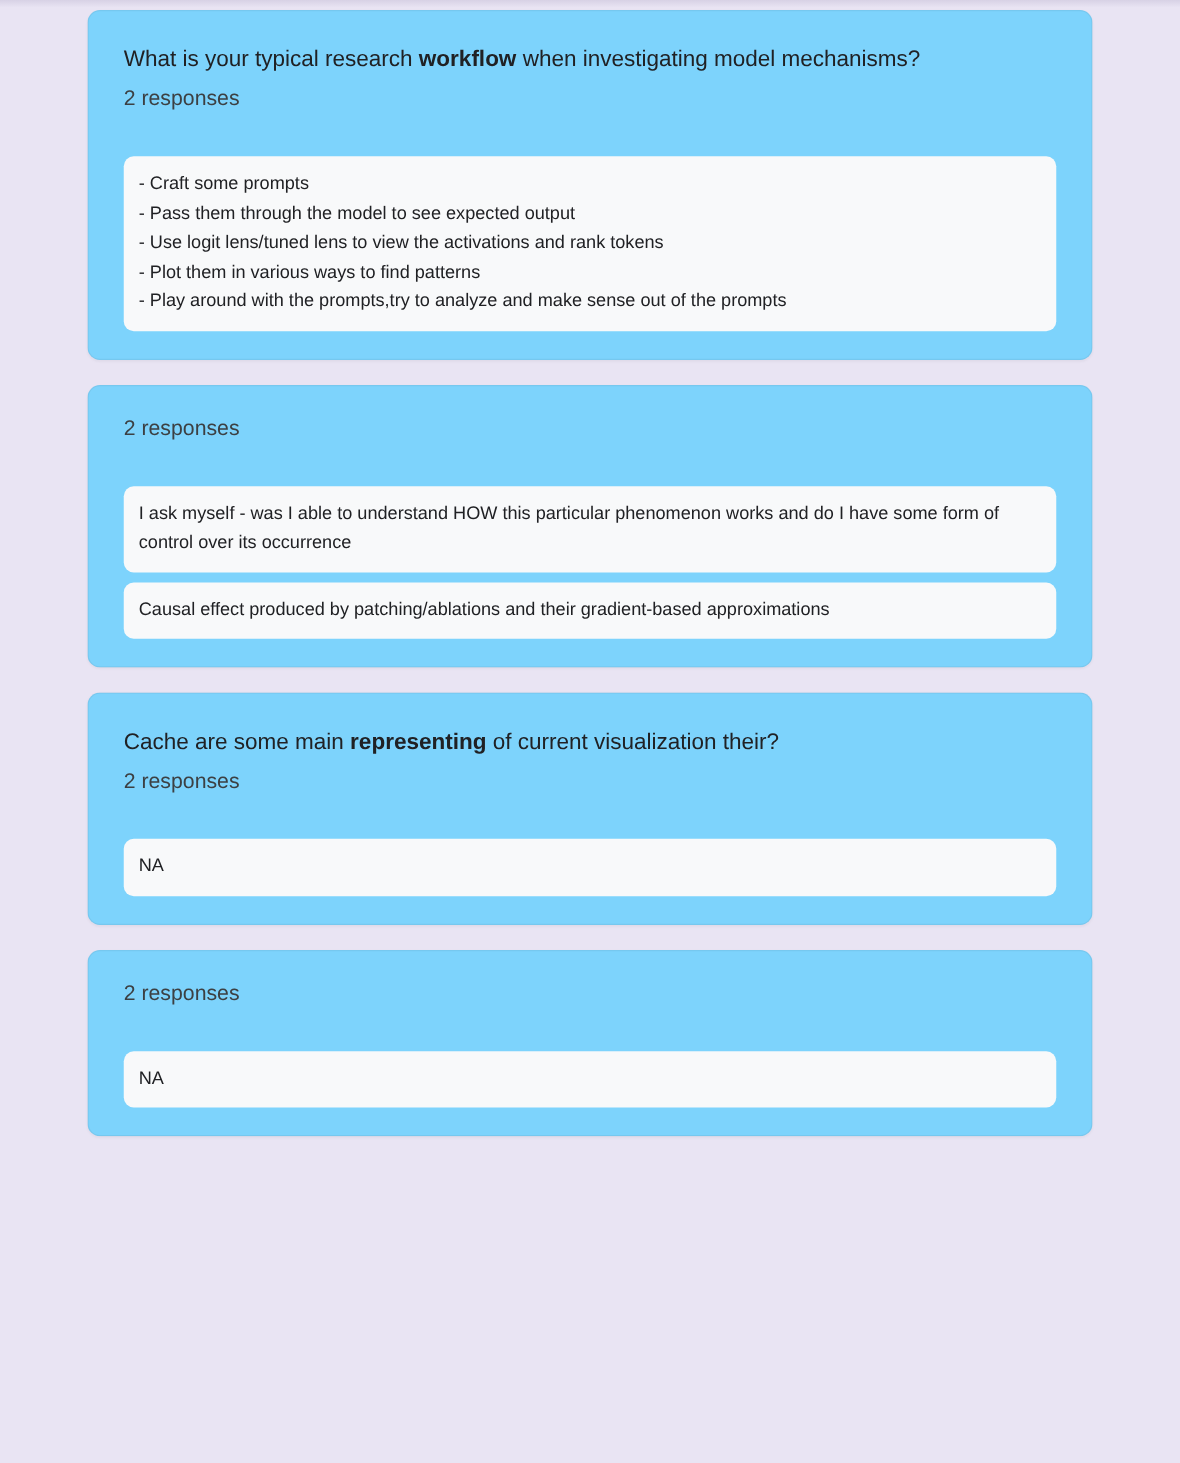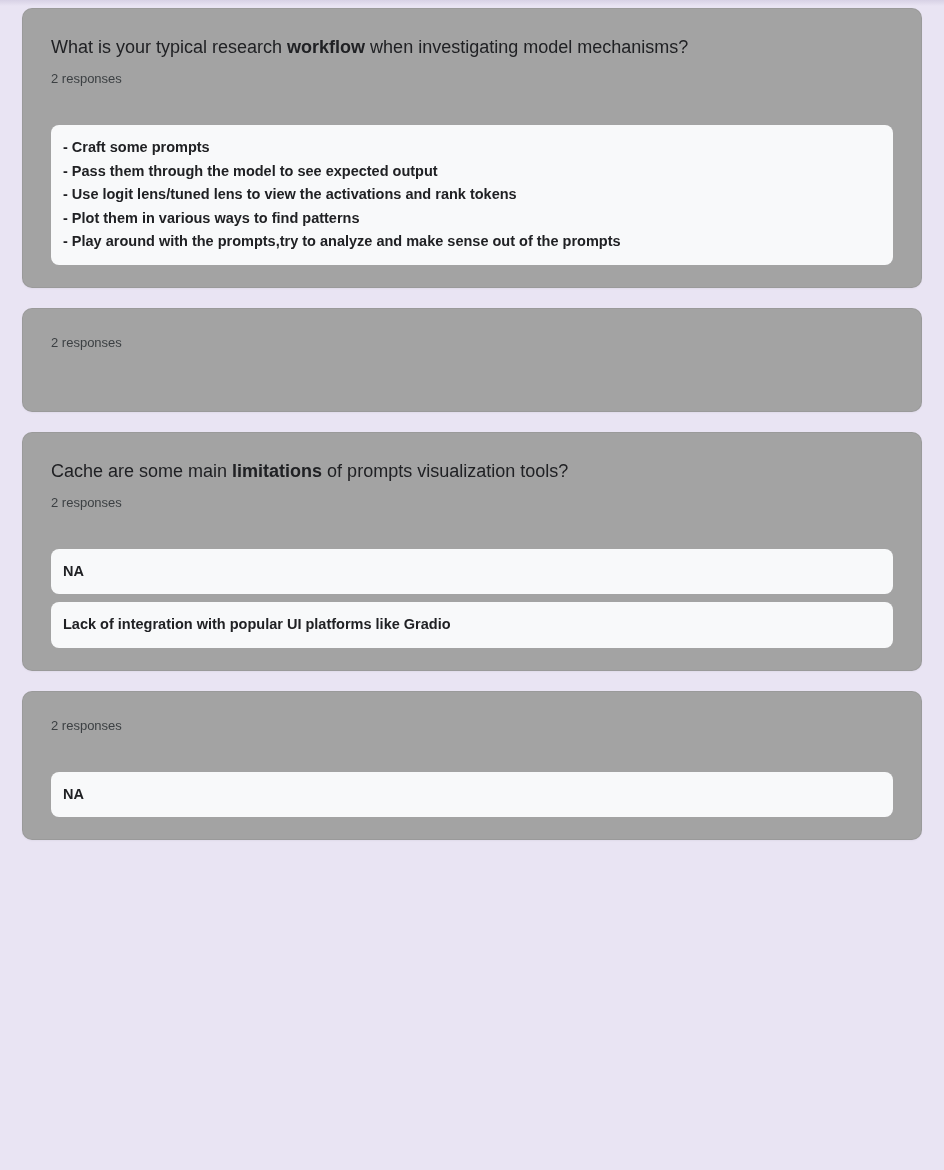--- a/index.html
+++ b/index.html
@@ -19,47 +19,46 @@
     position: absolute;
     top: 0; left: 0; right: 0;
     height: 6px;
     background: linear-gradient(to bottom, #d7d1e5, rgba(215,209,229,0));
     pointer-events: none;
   }
   main {
     padding-top: 8px;
   }
   .card {
-    width: 900px;
+    width: 804px;
     margin: 0 auto 20px auto;
-    background: #a3a3a3;
+    background: #7dd3fc;
     border: 1px solid rgba(0,0,0,0.05);
     border-radius: 10px;
     box-shadow: 0 1px 2px rgba(0,0,0,0.04);
     padding: 26px 28px 22px 28px;
   }
   .question {
     margin: 0 0 12px 0;
     font-size: 18px;
     line-height: 24px;
     font-weight: 400;
     color: #202124;
   }
   .question strong {
     font-weight: 700;
   }
   .count {
     margin: 0 0 38px 0;
-    font-size: 13px;
+    font-size: 17px;
     line-height: 16px;
     color: #3c4043;
   }
   .answers {
     display: block;
-    font-weight: bold;
   }
   .answer {
     background: #f8f9fa;
     border-radius: 8px;
     padding: 11px 12px;
     font-size: 14.5px;
     line-height: 23.5px;
     color: #202124;
     white-space: pre-line;
   }
@@ -81,28 +80,31 @@
       <div class="answer">- Craft some prompts
 - Pass them through the model to see expected output
 - Use logit lens/tuned lens to view the activations and rank tokens
 - Plot them in various ways to find patterns
 - Play around with the prompts,try to analyze and make sense out of the prompts</div>
     </div>
   </section>
 
   <section class="card">
     <div class="count">2 responses</div>
+    <div class="answers">
+      <div class="answer">I ask myself - was I able to understand HOW this particular phenomenon works and do I have some form of control over its occurrence</div>
+      <div class="answer">Causal effect produced by patching/ablations and their gradient-based approximations</div>
+    </div>
   </section>
 
   <section class="card">
-    <h2 class="question"><span>Cache are some main </span><strong>limitations</strong><span> of prompts visualization tools?</span></h2>
+    <h2 class="question"><span>Cache are some main </span><strong>representing</strong><span> of current visualization their?</span></h2>
     <div class="count">2 responses</div>
     <div class="answers">
       <div class="answer">NA</div>
-      <div class="answer">Lack of integration with popular UI platforms like Gradio</div>
     </div>
   </section>
 
   <section class="card">
     <div class="count">2 responses</div>
     <div class="answers">
       <div class="answer">NA</div>
     </div>
   </section>
 

